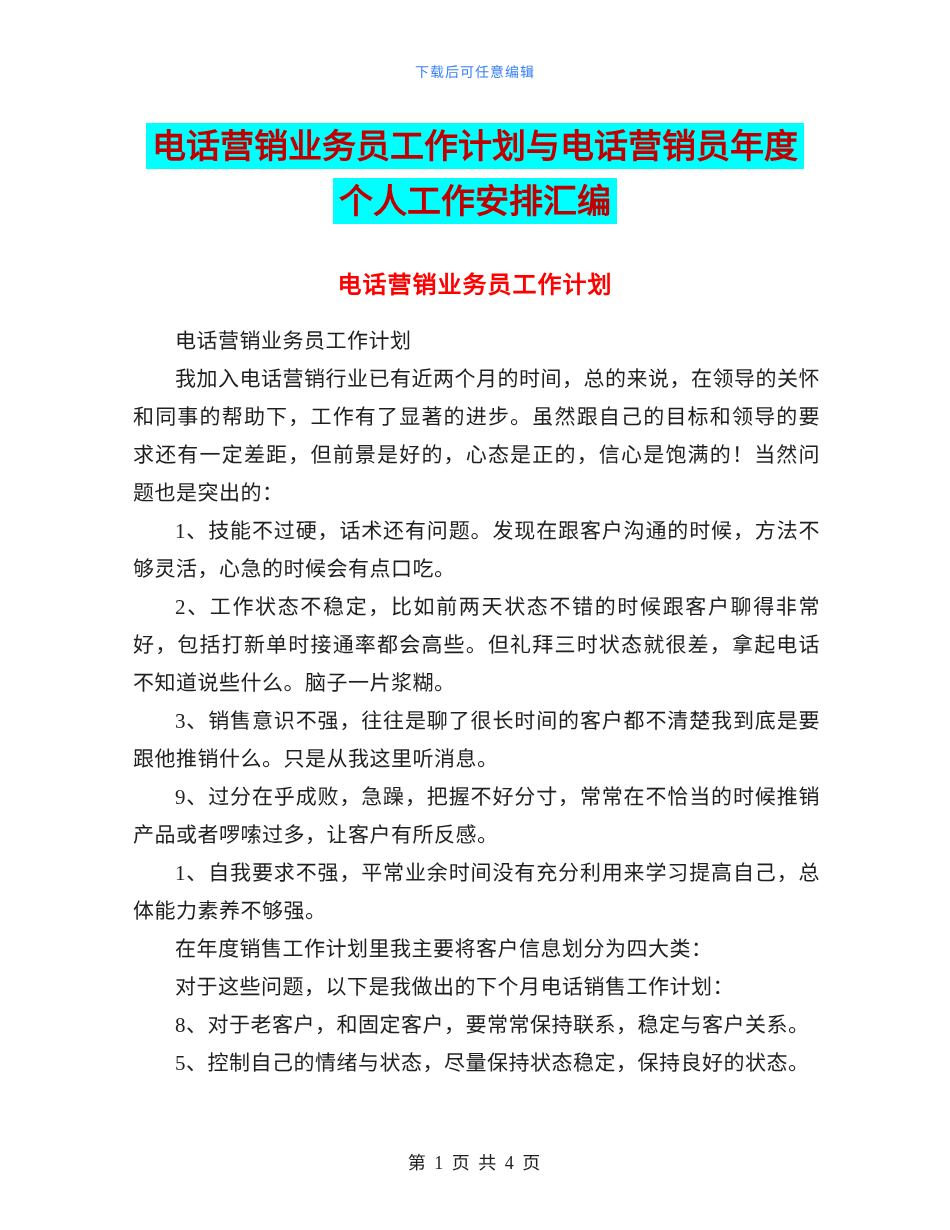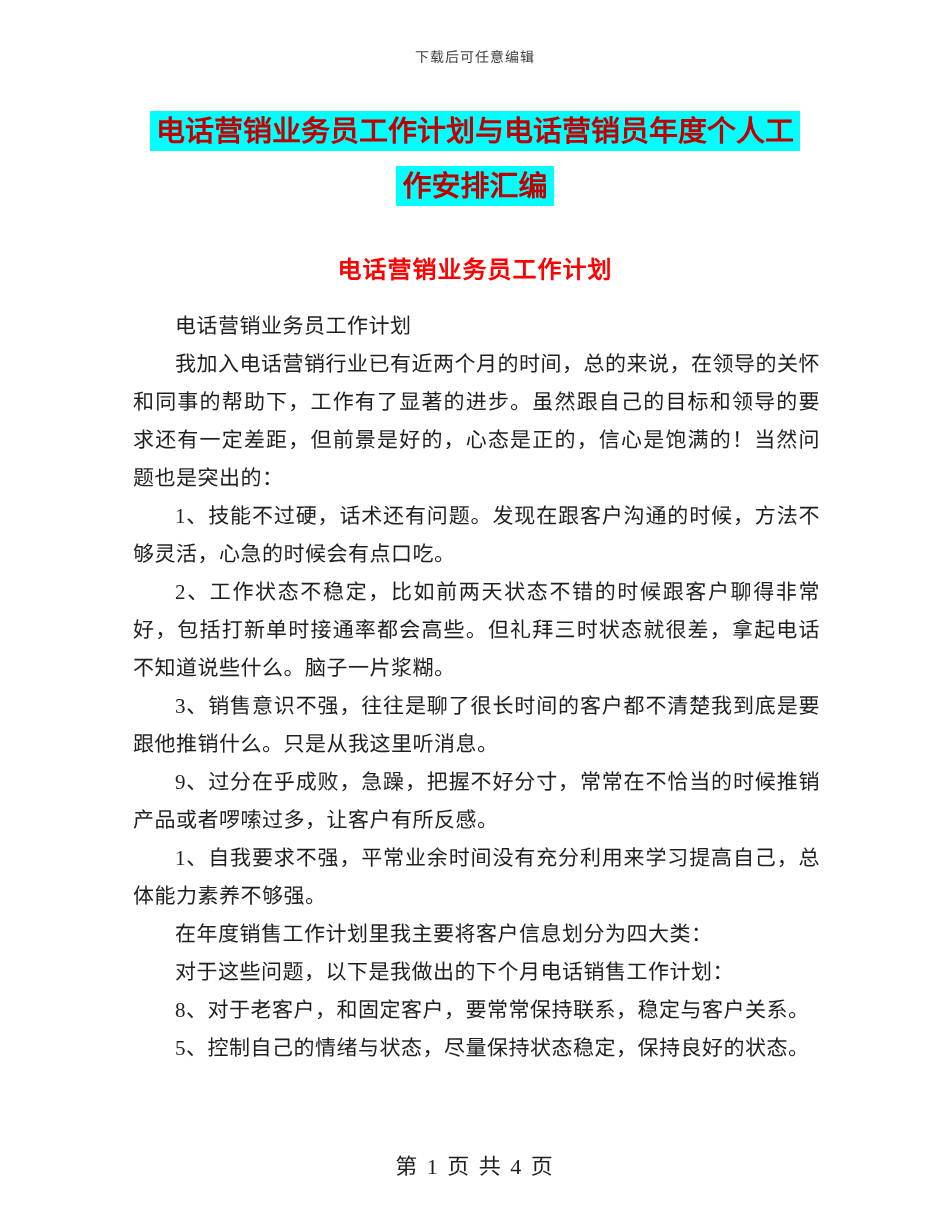--- a/index.html
+++ b/index.html
@@ -11,31 +11,31 @@
     position: relative;
     width: 950px;
     height: 1230px;
     margin: 0 auto;
     background: var(--page-background, #ffffff);
     font-family: "Liberation Serif", "DejaVu Serif", serif;
     color: var(--body-text, #1f1f1f);
     overflow: hidden;
   }
   .watermark {
-    padding-top: 46px;
+    padding-top: 61px;
     text-align: center;
     font-size: 14px;
     letter-spacing: 1px;
-    color: #404040;
+    color: #3b82f6;
   }
   .main-title {
     margin: 38px auto 0;
     max-width: 665px;
     text-align: center;
-    font-size: 29px;
+    font-size: 34px;
     font-weight: bold;
     line-height: 55px;
     color: var(--title-text, #c00000);
     font-family: "Liberation Sans", "DejaVu Sans", sans-serif;
   }
   .main-title .highlight {
     background: var(--title-highlight, #00ffff);
     padding: 4px 6px;
     -webkit-box-decoration-break: clone;
     box-decoration-break: clone;
@@ -60,21 +60,21 @@
     text-indent: 2em;
     letter-spacing: 0.5px;
     color: var(--body-text, #1f1f1f);
   }
   .page-footer {
     position: absolute;
     top: 1148px;
     left: 0;
     width: 100%;
     text-align: center;
-    font-size: 22px;
+    font-size: 18px;
     letter-spacing: 2px;
     color: #1f1f1f;
   }
 </style>
 </head>
 <body>
 
 <div class="page">
 
   <div class="watermark">下载后可任意编辑</div>

